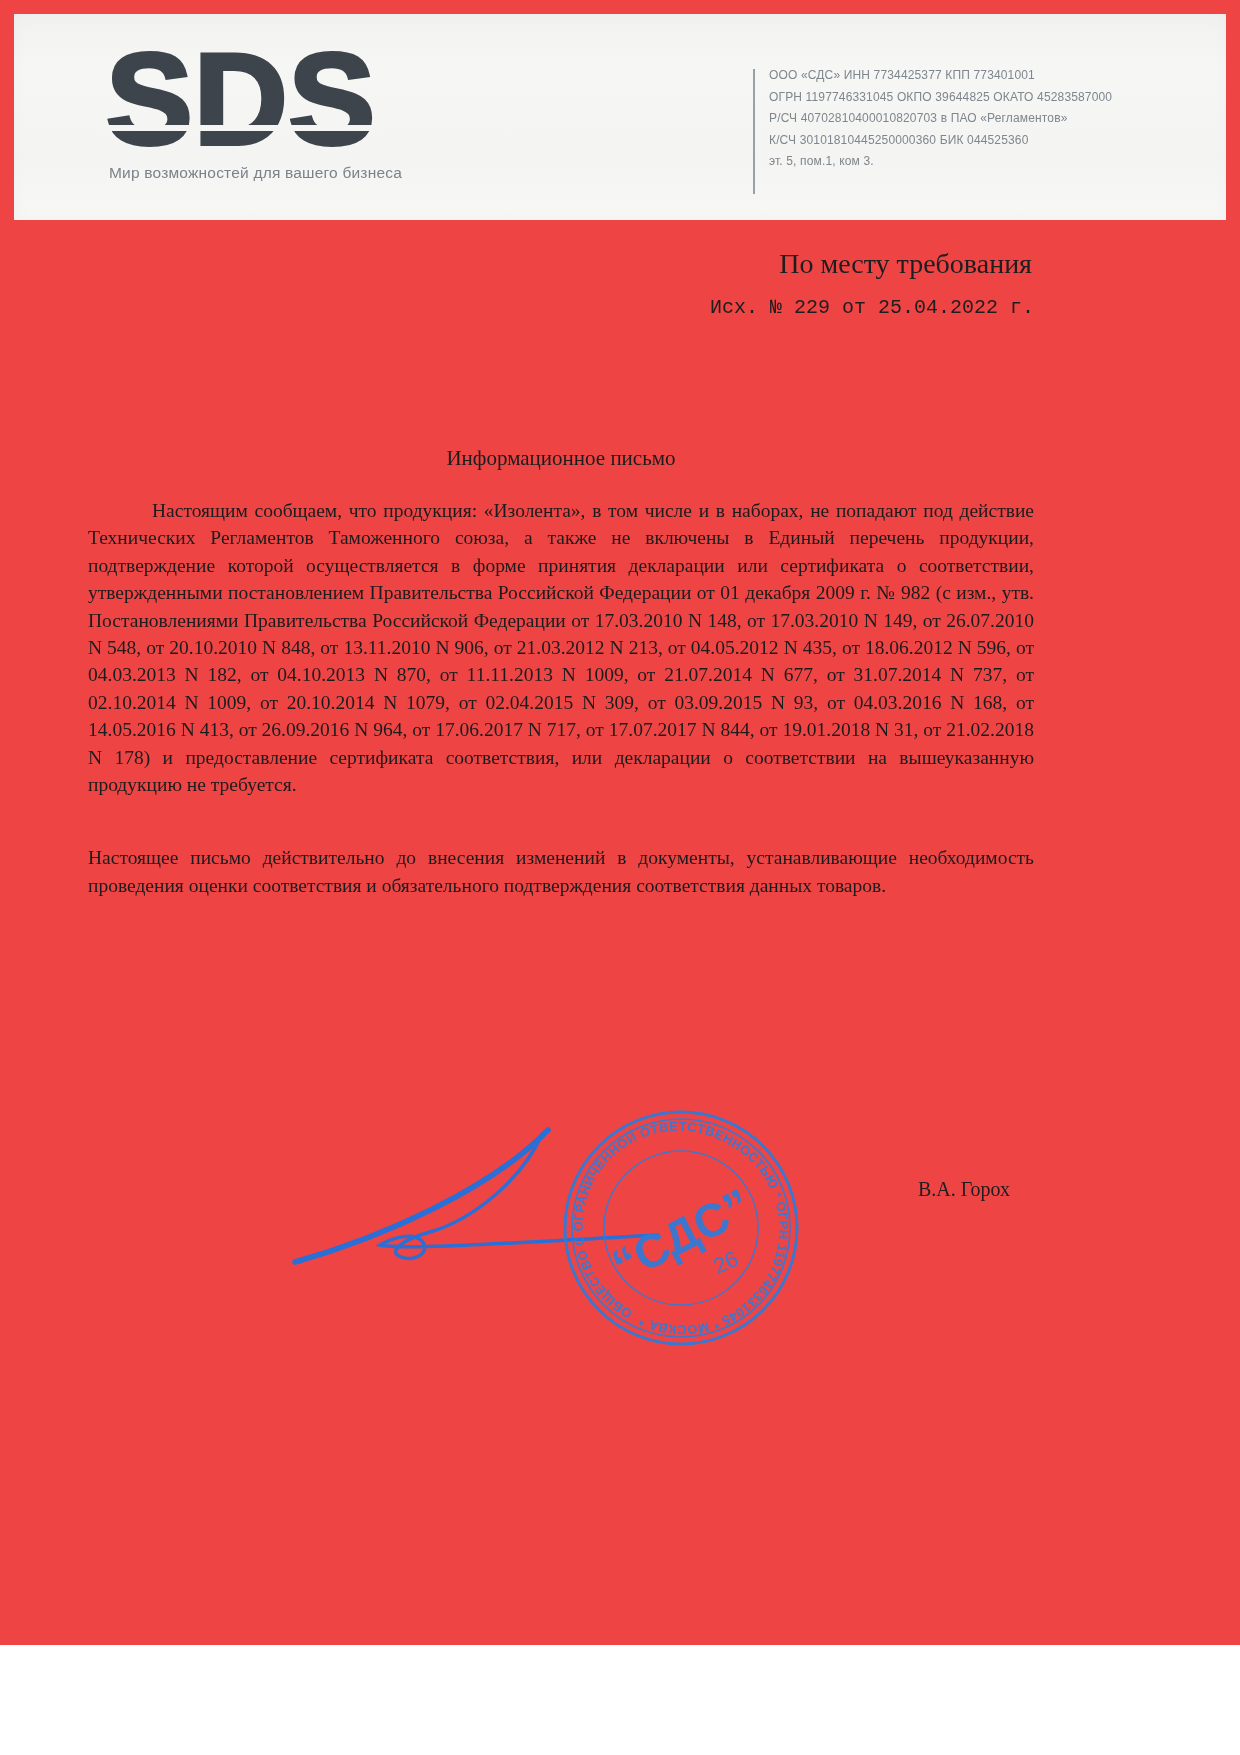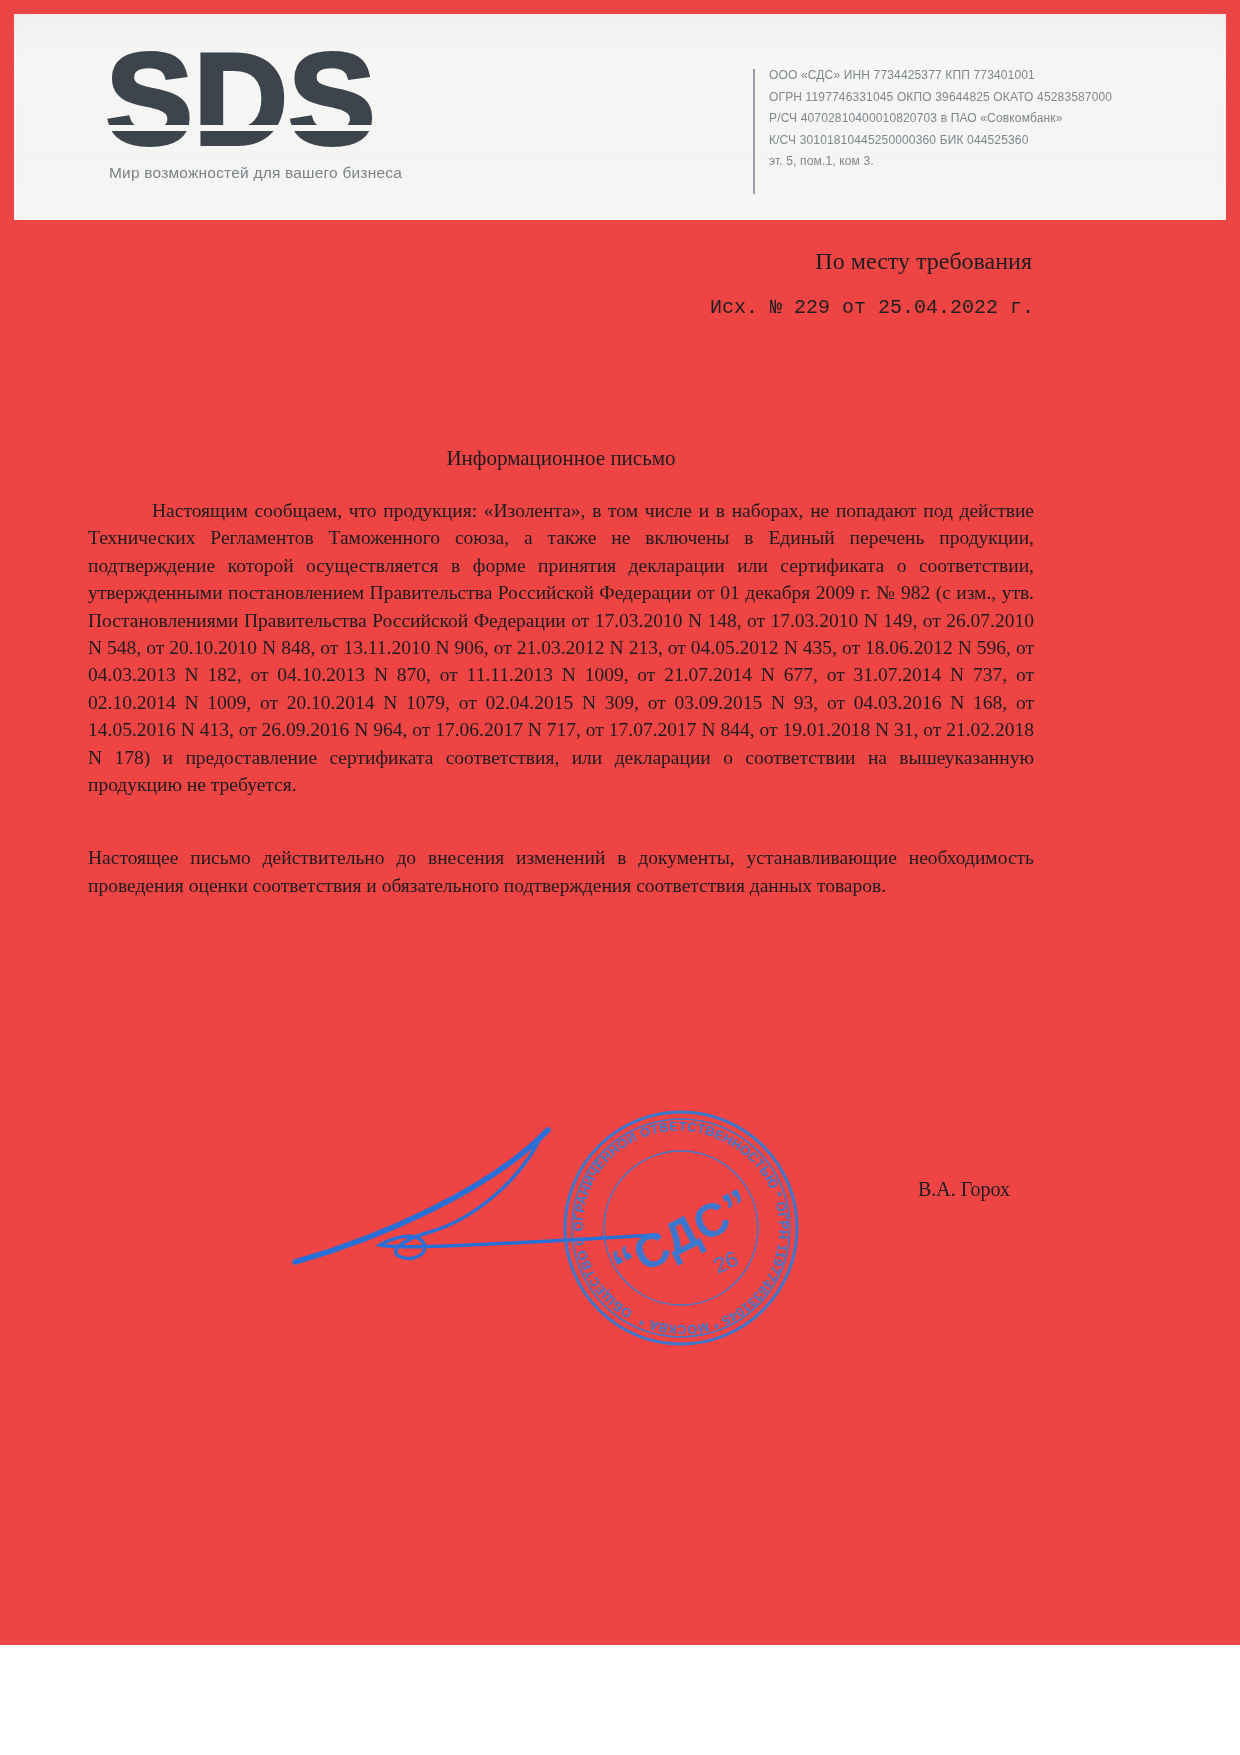--- a/index.html
+++ b/index.html
@@ -64,21 +64,21 @@
     font-size: 12px;
     line-height: 21.6px;
     color: #7e868e;
     letter-spacing: 0.15px;
   }
 
   
   .recipient {
     position: absolute;
     right: 208px; top: 248px;
-    font-size: 24px;
+    font-size: 28px;
     color: #1e1e20;
   }
   .reference {
     position: absolute;
     right: 206px; top: 296px;
     font-size: 20px;
     color: #1e1e20;
     font-family: Liberation Mono, monospace;
   }
 
@@ -162,21 +162,21 @@
   <div class="letterhead">
     <div class="logo-wrap">
       <div class="logo-text">SDS</div>
       <div class="logo-cutline"></div>
     </div>
     <div class="tagline">Мир возможностей для вашего бизнеса</div>
     <div class="details-sep"></div>
     <div class="company-details">
       <div>ООО «СДС»   ИНН 7734425377   КПП 773401001</div>
       <div>ОГРН 1197746331045   ОКПО 39644825   ОКАТО 45283587000</div>
-      <div>Р/СЧ 40702810400010820703 в ПАО «Совкомбанк»</div>
+      <div>Р/СЧ 40702810400010820703 в ПАО «Регламентов»</div>
       <div>К/СЧ 30101810445250000360   БИК 044525360</div>
       <div>эт. 5, пом.1, ком 3.</div>
     </div>
   </div>
 
   <div class="recipient">По месту требования</div>
   <div class="reference">Исх. № 229 от 25.04.2022 г.</div>
 
   <div class="main-col">
     <div class="letter-title">Информационное письмо</div>

